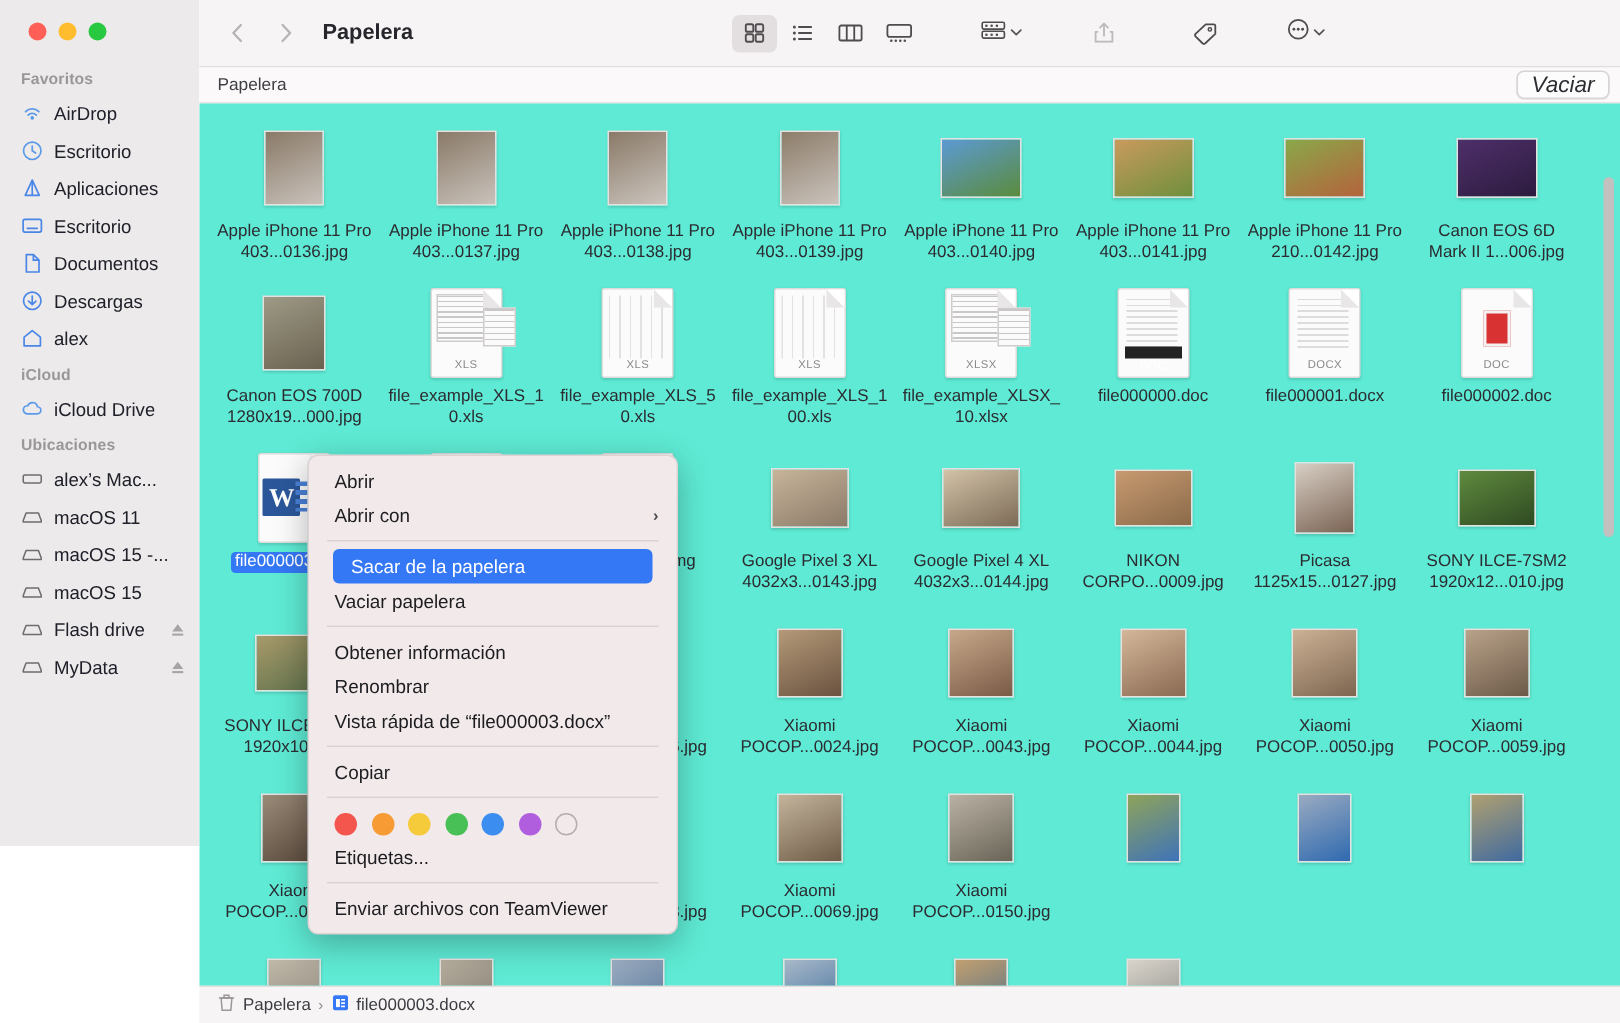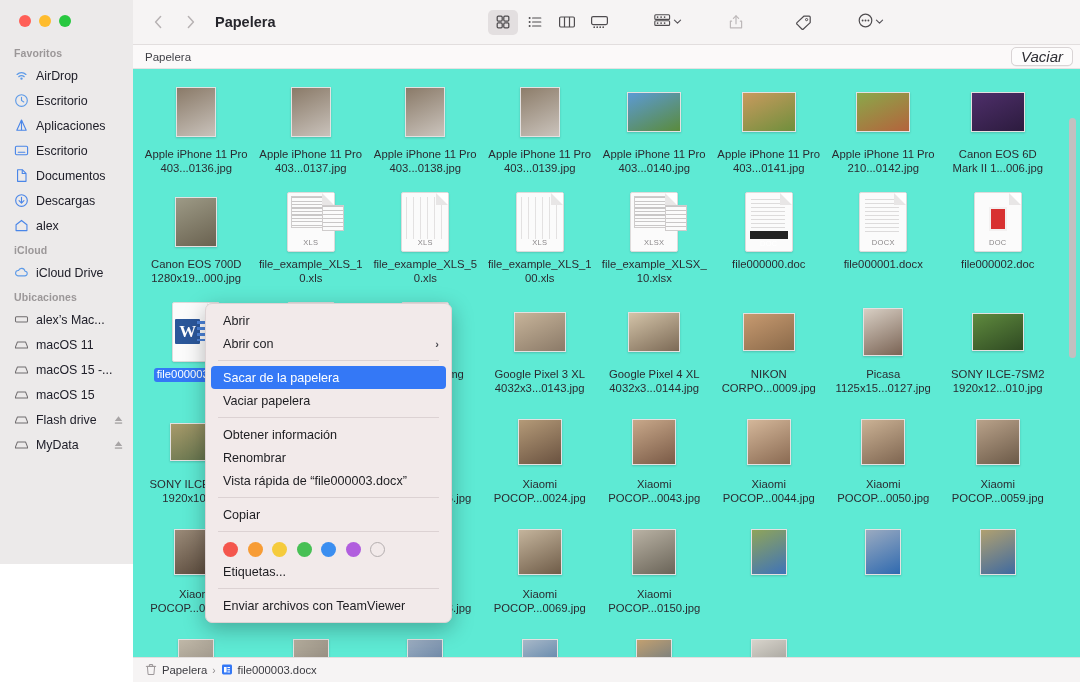--- a/index.html
+++ b/index.html
@@ -422,21 +422,21 @@
     align-items: center;
     padding: 0 11px 0 17px;
     font-size: 12.6px;
     color: #1d1d21;
     position: relative;
     white-space: nowrap;
   }
   .mi.hl {
     background: #3478f6;
     color: #ffffff;
-    margin: 0 5px;
+    margin: 0 16px;
     border-radius: 4px;
     padding-left: 12px;
     text-align: right;
   }
   .mi .submark {
     position: absolute;
     right: 12px;
     font-size: 11px;
     color: #4a4a50;
     font-weight: 700;

